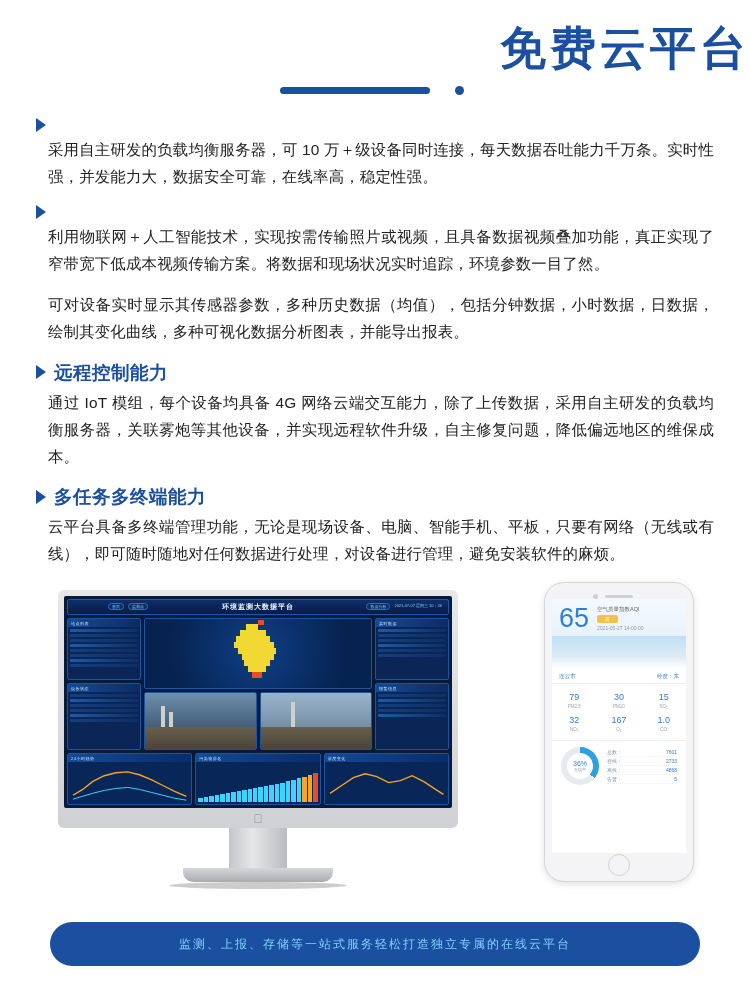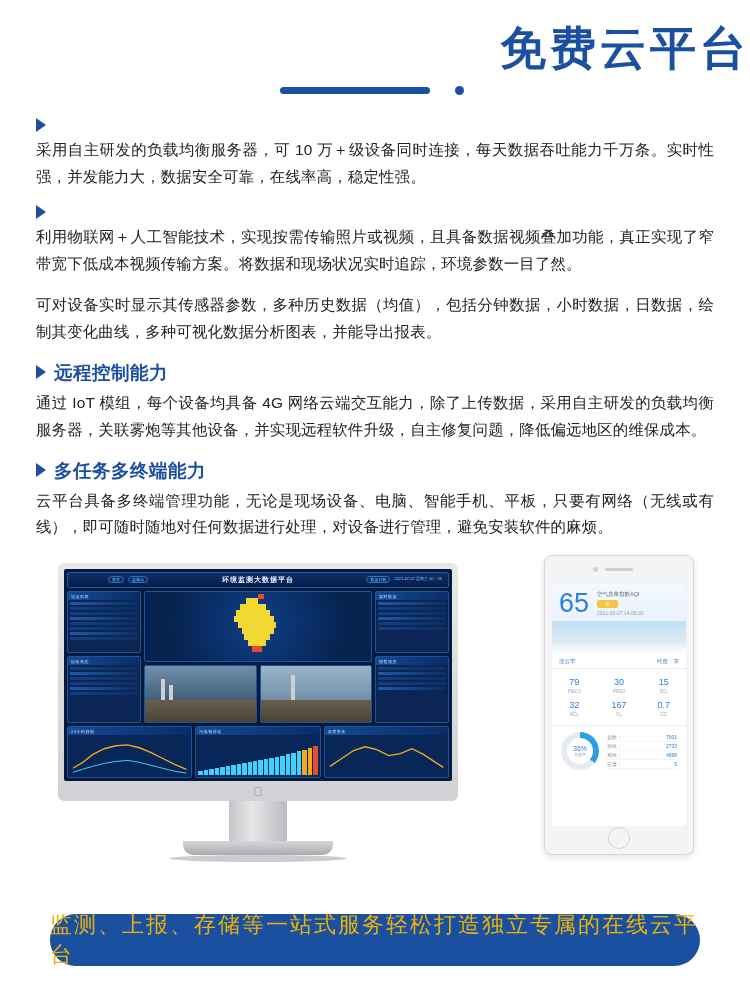--- a/index.html
+++ b/index.html
@@ -79,20 +79,21 @@
     font-weight: bold;
     color: #1b4fa0;
     letter-spacing: 0.5px;
   }
   .feature-body {
     font-size: 15.4px;
     line-height: 1.75;
     color: #222;
     letter-spacing: 0.2px;
     text-align: justify;
+    margin-left: 12px;
   }
 
   
   .devices {
     position: relative;
     height: 330px;
     margin-top: 6px;
   }
 
   
@@ -328,23 +329,23 @@
 
   
   .phone {
     position: absolute;
     right: 56px;
     top: 0px;
     width: 150px;
     height: 300px;
     background: #f4f4f6;
     border: 1.5px solid #d6d7da;
-    border-radius: 8px;
+    border-radius: 20px;
     box-sizing: border-box;
-    padding: 28px 7px 28px 7px;
+    padding: 16px 7px 28px 7px;
     box-shadow: 0 2px 7px rgba(0,0,0,.12);
   }
   .phone-speaker {
     position: absolute;
     top: 12px;
     left: 50%;
     transform: translateX(-50%);
     width: 28px;
     height: 3px;
     border-radius: 2px;
@@ -480,28 +481,28 @@
     border-bottom: 1px dotted #eee;
   }
   .stat-row b { color: #2f7ed8; font-weight: normal; }
 
   
   .footer {
     position: absolute;
     left: 50px;
     right: 50px;
     bottom: 26px;
-    height: 52px;
+    height: 44px;
     border-radius: 26px;
     background: #1b4fa0;
-    color: #eab308;
+    color: #7dd3fc;
     display: flex;
     align-items: center;
     justify-content: center;
-    font-size: 22px;
+    font-size: 12px;
     letter-spacing: 2px;
   }
 </style>
 </head>
 <body>
 
 <div class="header">
   <div class="header-title">免费云平台</div>
   <div class="header-underline">
     <span class="bar"></span>
@@ -747,21 +748,21 @@
         </div>
         <div class="metric">
           <div class="metric-val">32</div>
           <div class="metric-key">NO₂</div>
         </div>
         <div class="metric">
           <div class="metric-val">167</div>
           <div class="metric-key">O₃</div>
         </div>
         <div class="metric">
-          <div class="metric-val">0.7</div>
+          <div class="metric-val">1.0</div>
           <div class="metric-key">CO</div>
         </div>
       </div>
 
       <div class="stats">
         <div class="donut">
           <div class="donut-txt">
             <span class="donut-pct">36%</span>
             <span class="donut-sub">在线率</span>
           </div>

